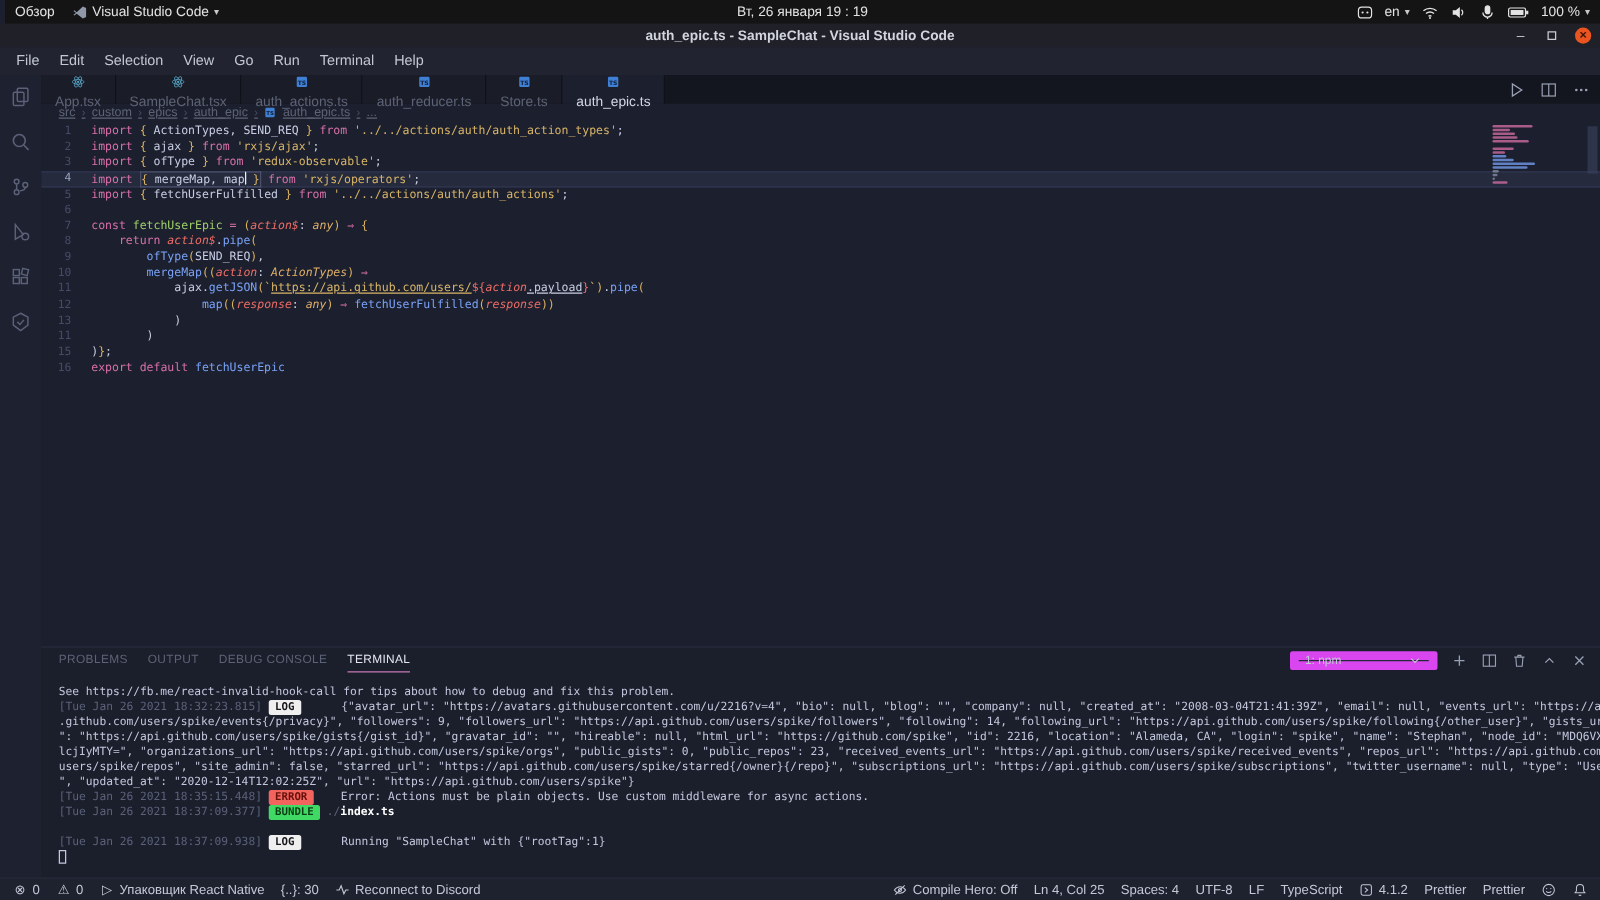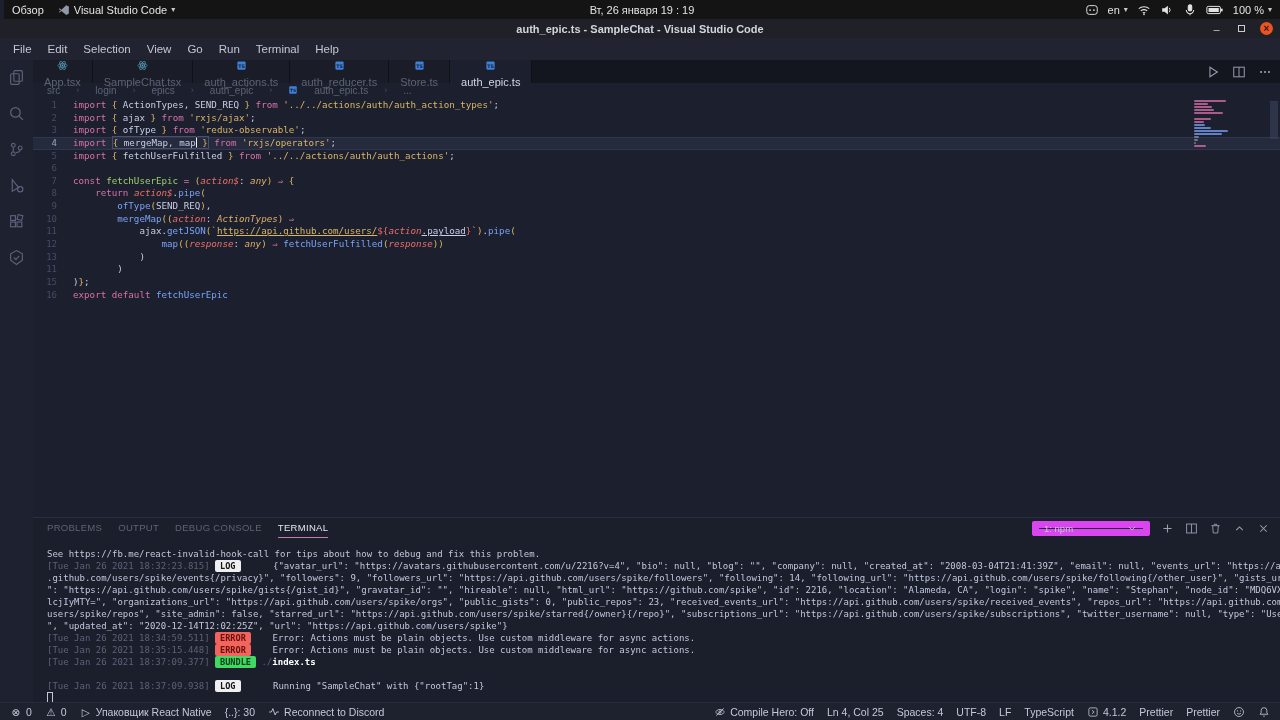--- a/index.html
+++ b/index.html
@@ -46,22 +46,22 @@
   .tabs { display:flex; height:100%; }
   .tab { display:flex; align-items:center; gap:5px; padding:0 11px; font-size:11px; color:#5d6376;
     background:#1a1d28; border-right:1px solid #0f1118; cursor:default; white-space:nowrap;flex-direction:column; }
   .tab.active { background:#1c202e; color:#d3d7e4; }
   .tab .ticon { width:11px; height:11px; }
   .tab-close { font-size:12px; margin-left:4px; color:#9aa0b4; }
   .editor-actions { position:absolute; right:8px; top:0; height:100%; display:flex; align-items:center; gap:12px; color:#9aa0b4; }
   .ea { width:14px; height:14px; }
 
   
-  .breadcrumb { height:14px; display:flex; align-items:center; gap:16px; padding-left:14px;
-    font-size:10px; color:#5d6376; flex:none; background:#1c202e; }
+  .breadcrumb { height:14px; display:flex; align-items:center; gap:5px; padding-left:14px;
+    font-size:10px; color:#5d6376; flex:none; background:#1c202e;text-decoration:underline; }
   .bc-sep { color:#484d60; font-size:9px; }
   .bc-ico { width:10px; height:10px; }
 
   
   .code-area { flex:1; position:relative; background:#1c202e; overflow:hidden;
     font-family:"DejaVu Sans Mono","Liberation Mono",monospace; padding-top:2px; }
   .code-row { display:flex; height:12.65px; line-height:12.65px; font-size:9.2px; position:relative; }
   .gutter { width:40px; flex:none; text-align:right; padding-right:16px; color:#454b66; font-size:9px; }
   .code-row.current { background:#252a3c; box-shadow:inset 0 1px 0 #303652, inset 0 -1px 0 #303652; }
   .code-row.current .gutter { color:#9aa2c4; }
@@ -318,21 +318,21 @@
                 <circle cx="3.5" cy="8" r="1.2"></circle>
                 <circle cx="8" cy="8" r="1.2"></circle>
                 <circle cx="12.5" cy="8" r="1.2"></circle>
               </svg>
             </span>
           </div>
       </div>
       <div class="breadcrumb" id="breadcrumb">
           <span>src</span>
           <span class="bc-sep">›</span>
-          <span>login</span>
+          <span>custom</span>
           <span class="bc-sep">›</span>
           <span>epics</span>
           <span class="bc-sep">›</span>
           <span>auth_epic</span>
           <span class="bc-sep">›</span>
           <span class="icon bc-ico">
             <svg viewBox="0 0 16 16">
               <rect x="2" y="2" width="12" height="12" rx="1.5" fill="#3f7fd4"></rect>
               <text x="8" y="11.5" font-size="7" fill="#10203a" text-anchor="middle" font-weight="bold" font-family="DejaVu Sans, sans-serif">TS</text>
             </svg>
@@ -476,21 +476,20 @@
           </div>
         </div>
         <div class="terminal" id="terminal">
             <div class="term-line"><span class="t">See https://fb.me/react-invalid-hook-call for tips about how to debug and fix this problem.</span></div>
             <div class="term-line"><span class="dim">[Tue Jan 26 2021 18:32:23.815] </span><span class="badge badge-log">LOG</span><span class="t">      {"avatar_url": "https://avatars.githubusercontent.com/u/2216?v=4", "bio": null, "blog": "", "company": null, "created_at": "2008-03-04T21:41:39Z", "email": null, "events_url": "https://api</span></div>
             <div class="term-line"><span class="t">.github.com/users/spike/events{/privacy}", "followers": 9, "followers_url": "https://api.github.com/users/spike/followers", "following": 14, "following_url": "https://api.github.com/users/spike/following{/other_user}", "gists_url</span></div>
             <div class="term-line"><span class="t">": "https://api.github.com/users/spike/gists{/gist_id}", "gravatar_id": "", "hireable": null, "html_url": "https://github.com/spike", "id": 2216, "location": "Alameda, CA", "login": "spike", "name": "Stephan", "node_id": "MDQ6VXN</span></div>
             <div class="term-line"><span class="t">lcjIyMTY=", "organizations_url": "https://api.github.com/users/spike/orgs", "public_gists": 0, "public_repos": 23, "received_events_url": "https://api.github.com/users/spike/received_events", "repos_url": "https://api.github.com/</span></div>
             <div class="term-line"><span class="t">users/spike/repos", "site_admin": false, "starred_url": "https://api.github.com/users/spike/starred{/owner}{/repo}", "subscriptions_url": "https://api.github.com/users/spike/subscriptions", "twitter_username": null, "type": "User</span></div>
             <div class="term-line"><span class="t">", "updated_at": "2020-12-14T12:02:25Z", "url": "https://api.github.com/users/spike"}</span></div>
-            <div class="term-line"><span class="dim">[Tue Jan 26 2021 18:34:59.511] </span><span class="badge badge-error">ERROR</span><span class="t">    Error: Actions must be plain objects. Use custom middleware for async actions.</span></div>
             <div class="term-line"><span class="dim">[Tue Jan 26 2021 18:35:15.448] </span><span class="badge badge-error">ERROR</span><span class="t">    Error: Actions must be plain objects. Use custom middleware for async actions.</span></div>
             <div class="term-line"><span class="dim">[Tue Jan 26 2021 18:37:09.377] </span><span class="badge badge-bundle">BUNDLE</span><span class="dim"> ./</span><span class="bold">index.ts</span></div>
             <div class="term-line"></div>
             <div class="term-line"><span class="dim">[Tue Jan 26 2021 18:37:09.938] </span><span class="badge badge-log">LOG</span><span class="t">      Running "SampleChat" with {"rootTag":1}</span></div>
             <div class="term-line"><span class="cursor"></span></div>
           </div>
       </div>
     </div>
   </div>
 

